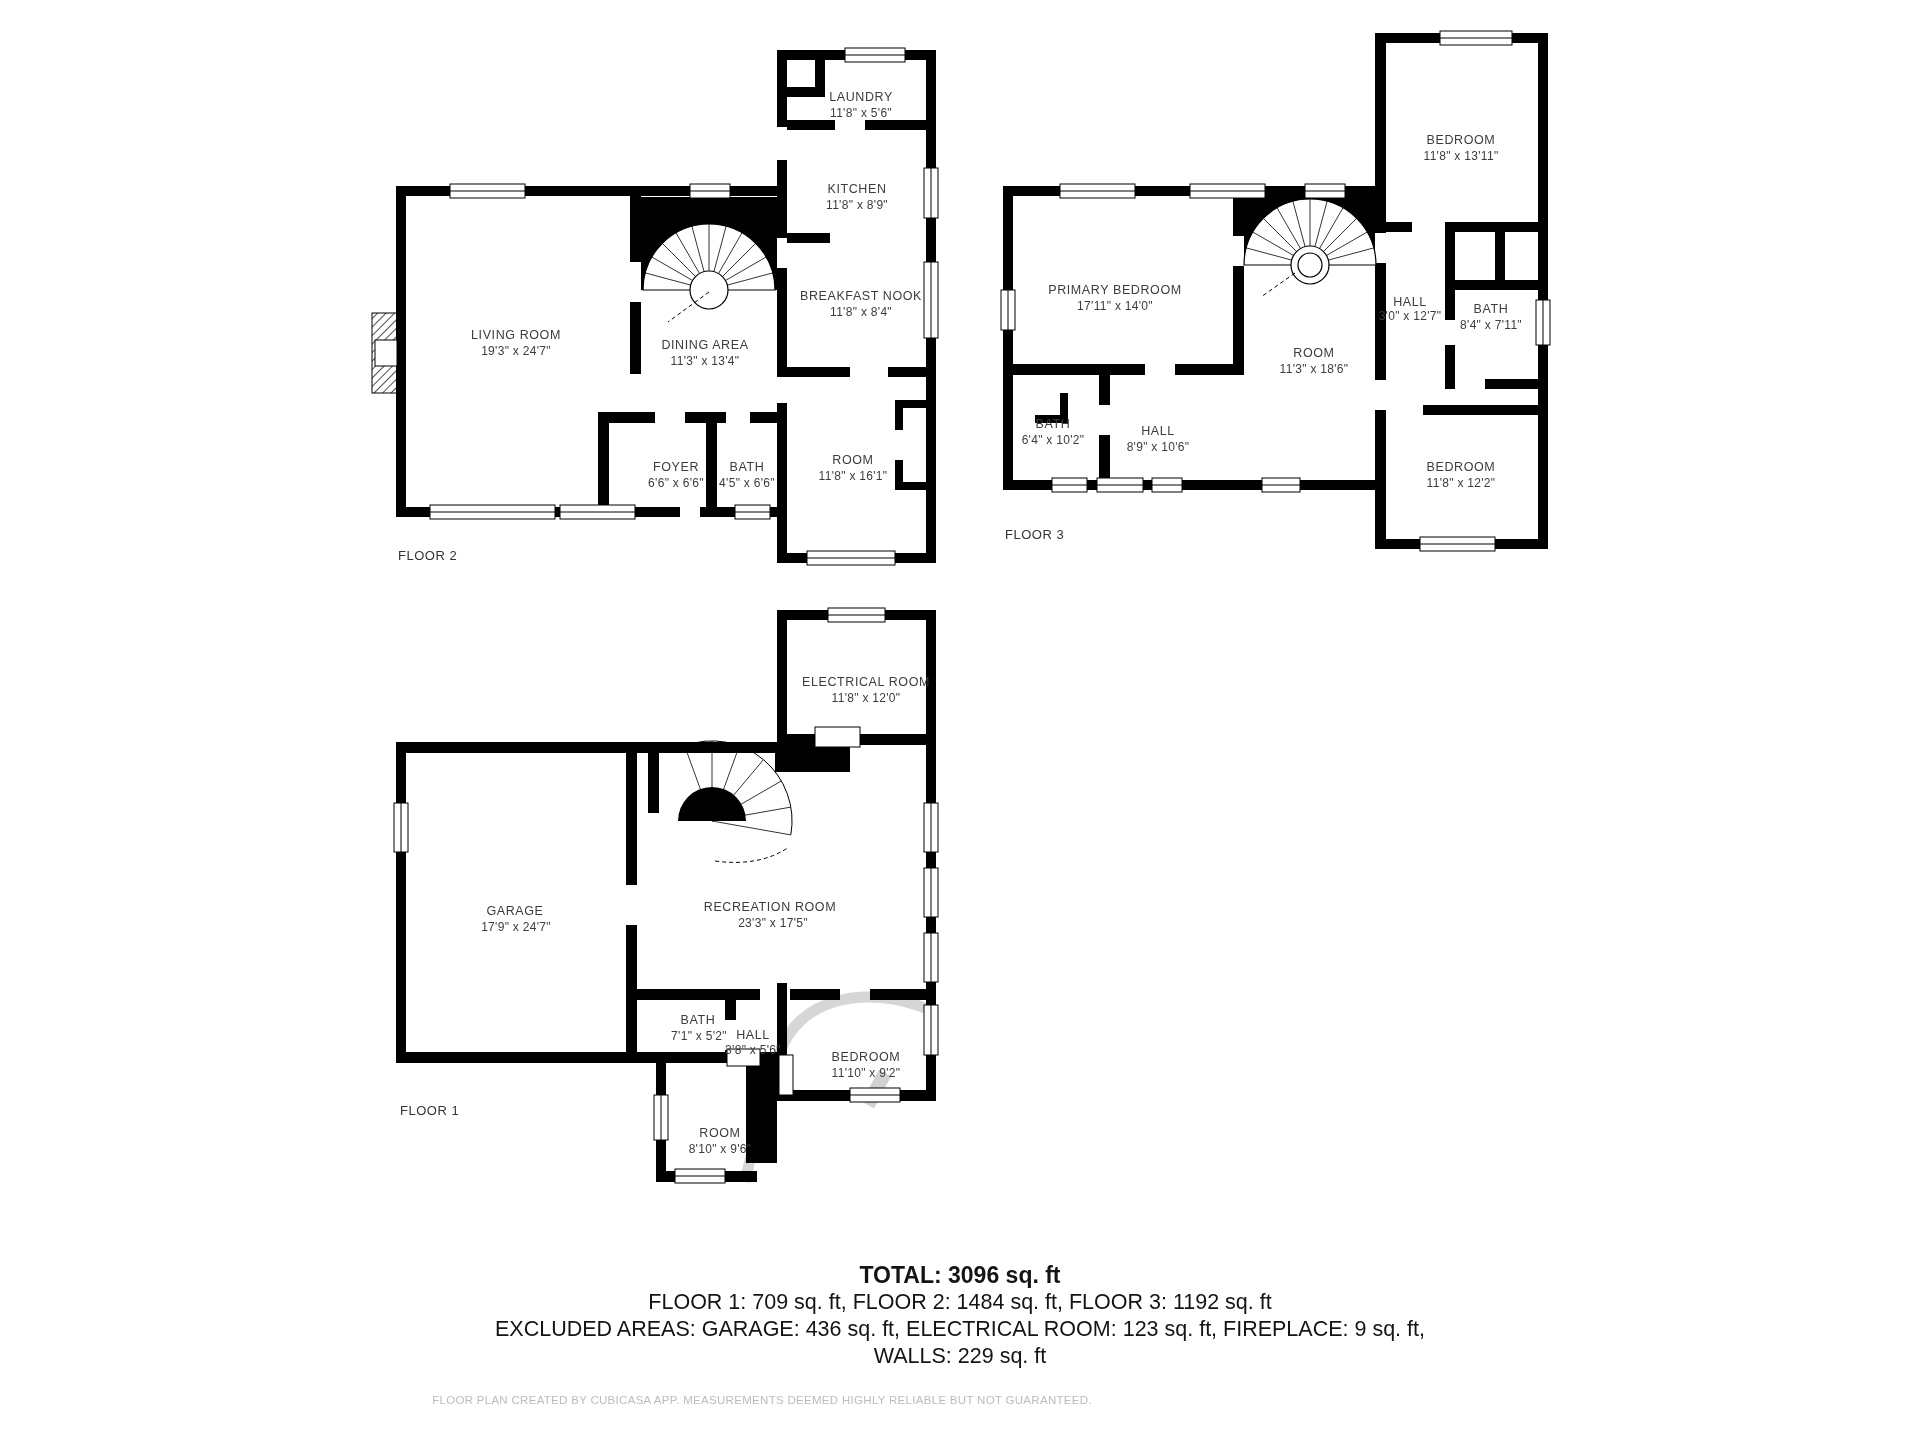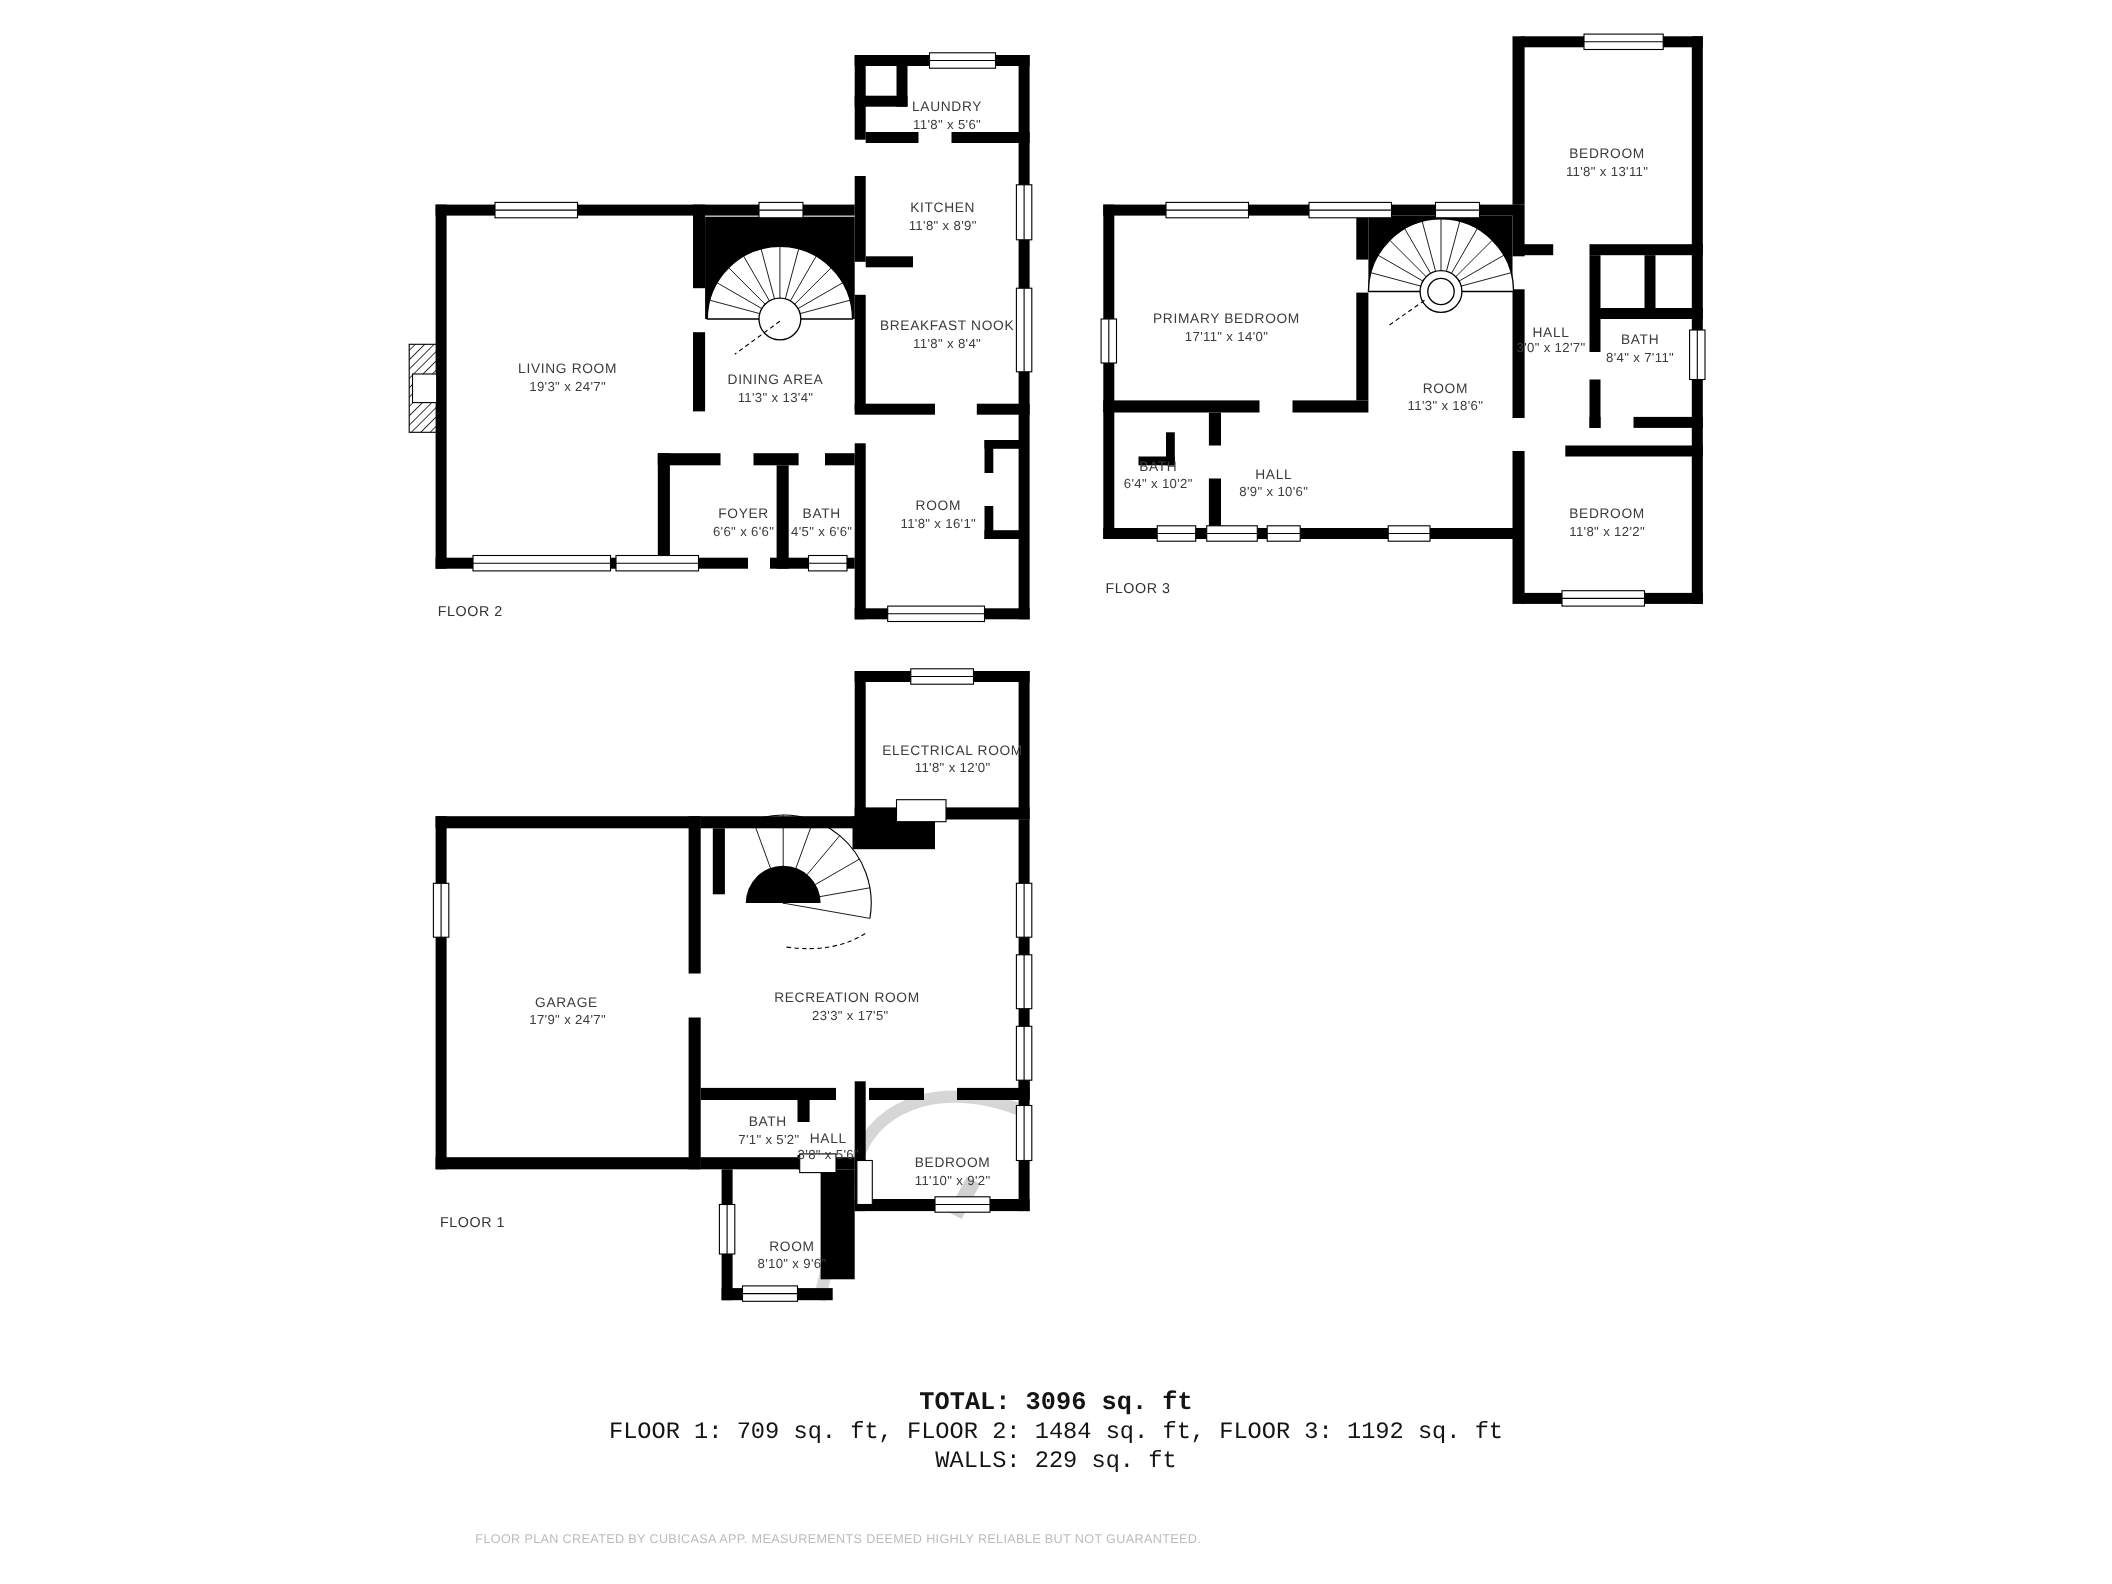--- a/index.html
+++ b/index.html
@@ -9,21 +9,21 @@
   svg text{fill:#3c3c3c;}
   .rn{font-size:12.5px;letter-spacing:.6px;}
   .rd{font-size:12px;letter-spacing:.3px;}
   .fl{font-size:13px;letter-spacing:.5px;fill:#333;}
   .wall{fill:#000;}
   .win{fill:#fff;stroke:#000;stroke-width:1;}
   .wline{stroke:#000;stroke-width:1;}
   .tread{stroke:#000;stroke-width:.8;fill:none;}
   .fan{fill:#fff;stroke:#000;stroke-width:1.2;}
   .doorleaf{fill:#fff;stroke:#000;stroke-width:1;}
-  .summary{position:absolute;left:0;top:1262px;width:1920px;text-align:center;color:#141414;font-family:Liberation Mono, monospace;}
+  .summary{position:absolute;left:0;top:1262px;width:1920px;text-align:center;color:#141414;}
   .summary .total{font-size:23px;font-weight:bold;line-height:27px;}
   .summary .line{font-size:21.5px;line-height:27px;}
   .footer{position:absolute;left:0;top:1394px;width:1524px;text-align:center;
           font-size:11.5px;color:#bcbcbc;letter-spacing:.3px;}
 </style>
 </head>
 <body>
 
 <div class="page">
 
@@ -354,18 +354,19 @@
       <text class="rd" x="481" y="472">11'10" x 9'2"</text>
       <text class="rn" x="335" y="532">ROOM</text>
       <text class="rd" x="335" y="548">8'10" x 9'6"</text>
       <text class="fl" x="15" y="510" text-anchor="start">FLOOR 1</text>
     </g>
   </svg>
 
   <div class="summary">
     <div class="total">TOTAL: 3096 sq. ft</div>
     <div class="line">FLOOR 1: 709 sq. ft, FLOOR 2: 1484 sq. ft, FLOOR 3: 1192 sq. ft</div>
+    <div class="line">EXCLUDED AREAS: GARAGE: 436 sq. ft, ELECTRICAL ROOM: 123 sq. ft, FIREPLACE: 9 sq. ft,</div>
     <div class="line">WALLS: 229 sq. ft</div>
   </div>
 
   <div class="footer">FLOOR PLAN CREATED BY CUBICASA APP. MEASUREMENTS DEEMED HIGHLY RELIABLE BUT NOT GUARANTEED.</div>
 
 </div>
 
 </body></html>

